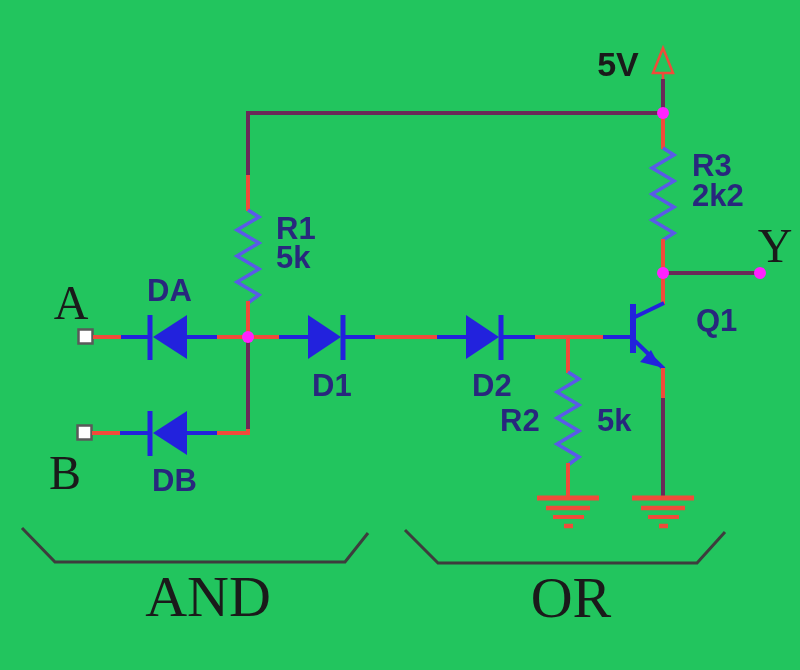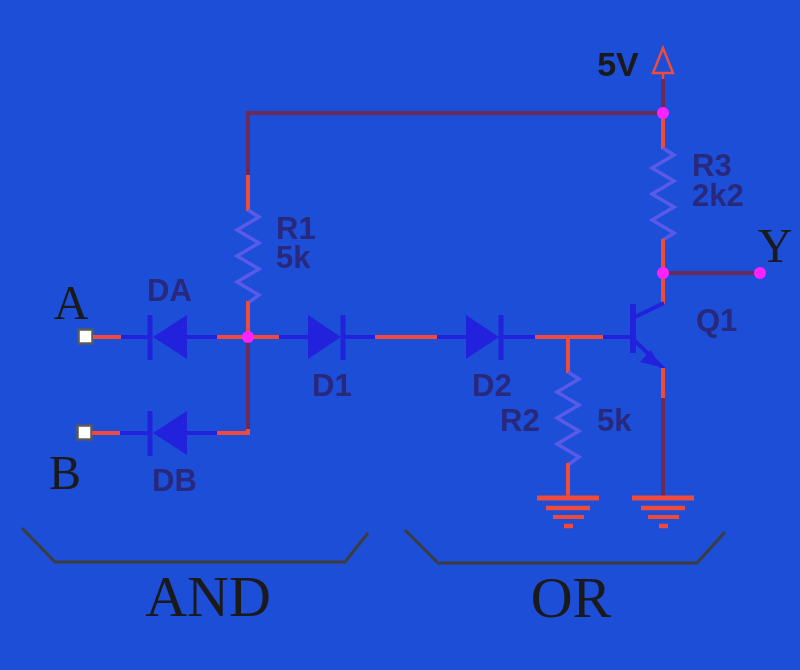--- a/index.html
+++ b/index.html
@@ -1,16 +1,16 @@
 <!DOCTYPE html>
 <html><head>
 <meta charset="utf-8">
 <style>
   html,body{margin:0;padding:0;background:#ffffff;}
-  .stage{position:relative;width:800px;height:670px;background:#1d4ed8;overflow:hidden;
+  .stage{position:relative;width:800px;height:670px;background:#22c55e;overflow:hidden;
          font-family:"Liberation Sans",sans-serif;}
   svg{display:block;width:800px;height:670px;}
   
   .wr{stroke:#f04b3a;stroke-width:4;fill:none;}
   .wp{stroke:#6b2a58;stroke-width:4;fill:none;}
   .wb{stroke:#2222dd;stroke-width:4;fill:none;}
   
   .res{stroke:#5a5ae8;stroke-width:3.5;fill:none;stroke-linejoin:miter;}
   .dev{fill:#2222dd;stroke:none;}
   .bar{stroke:#2222dd;stroke-width:5;}

